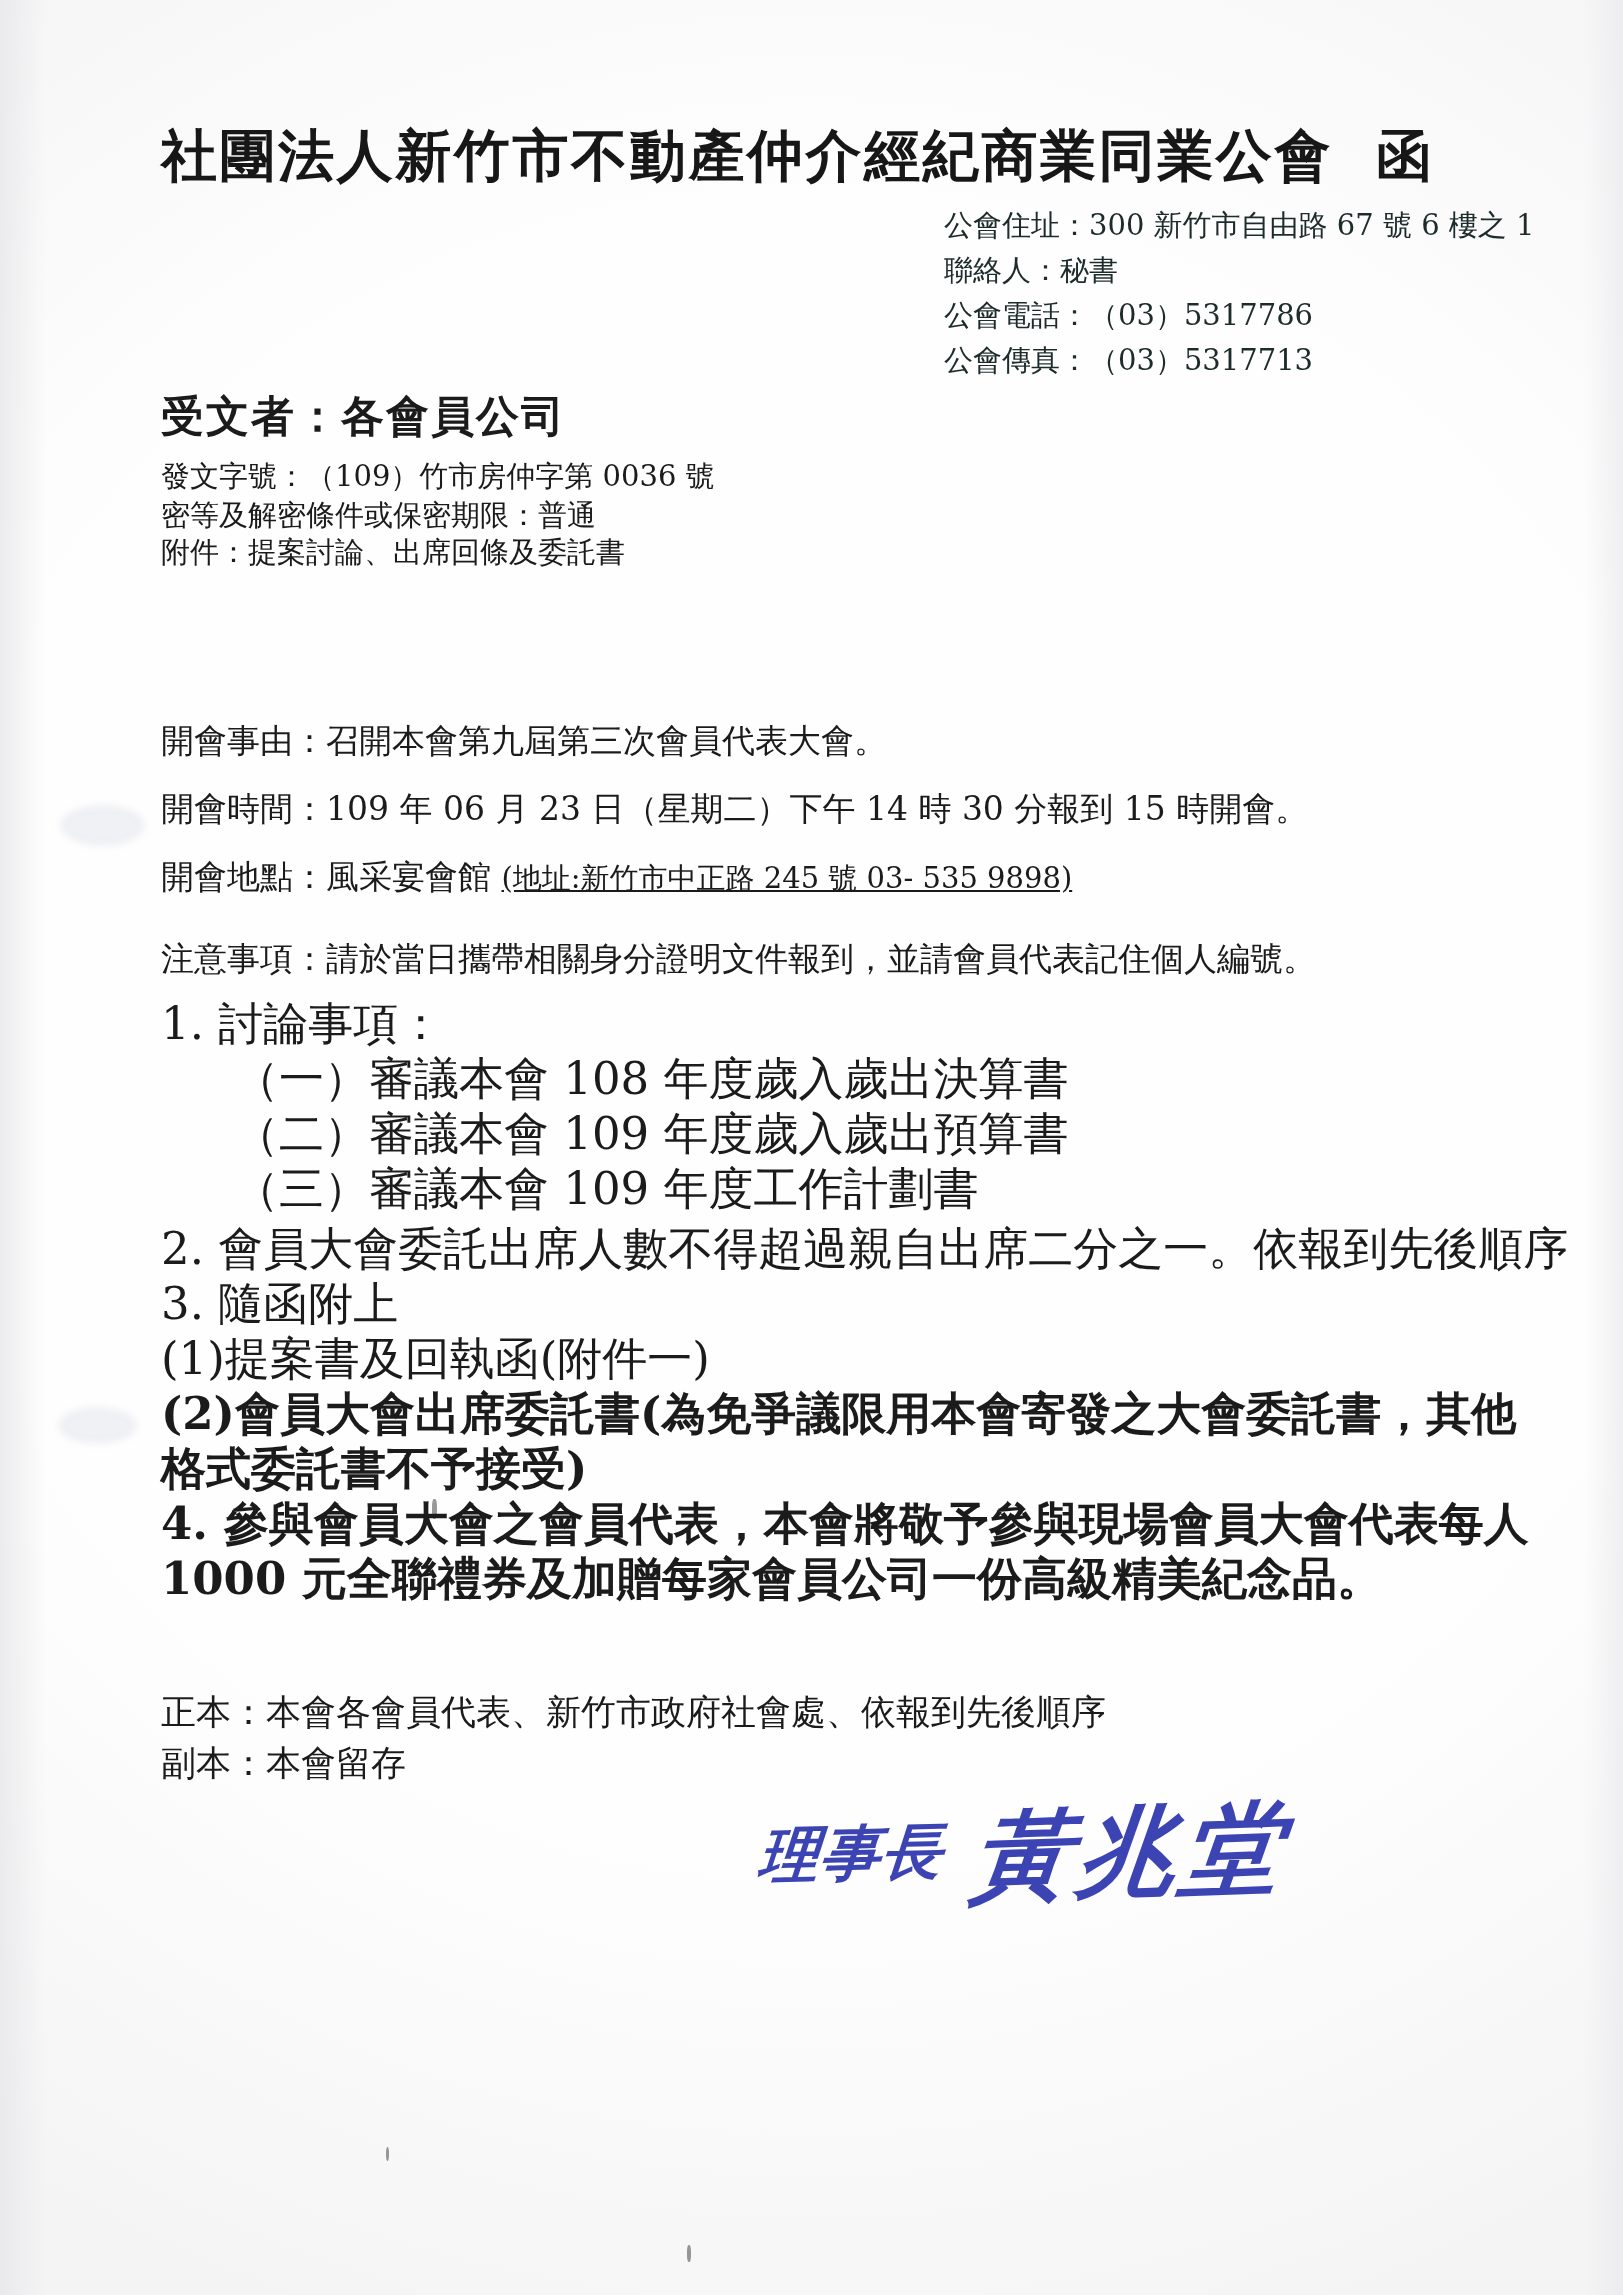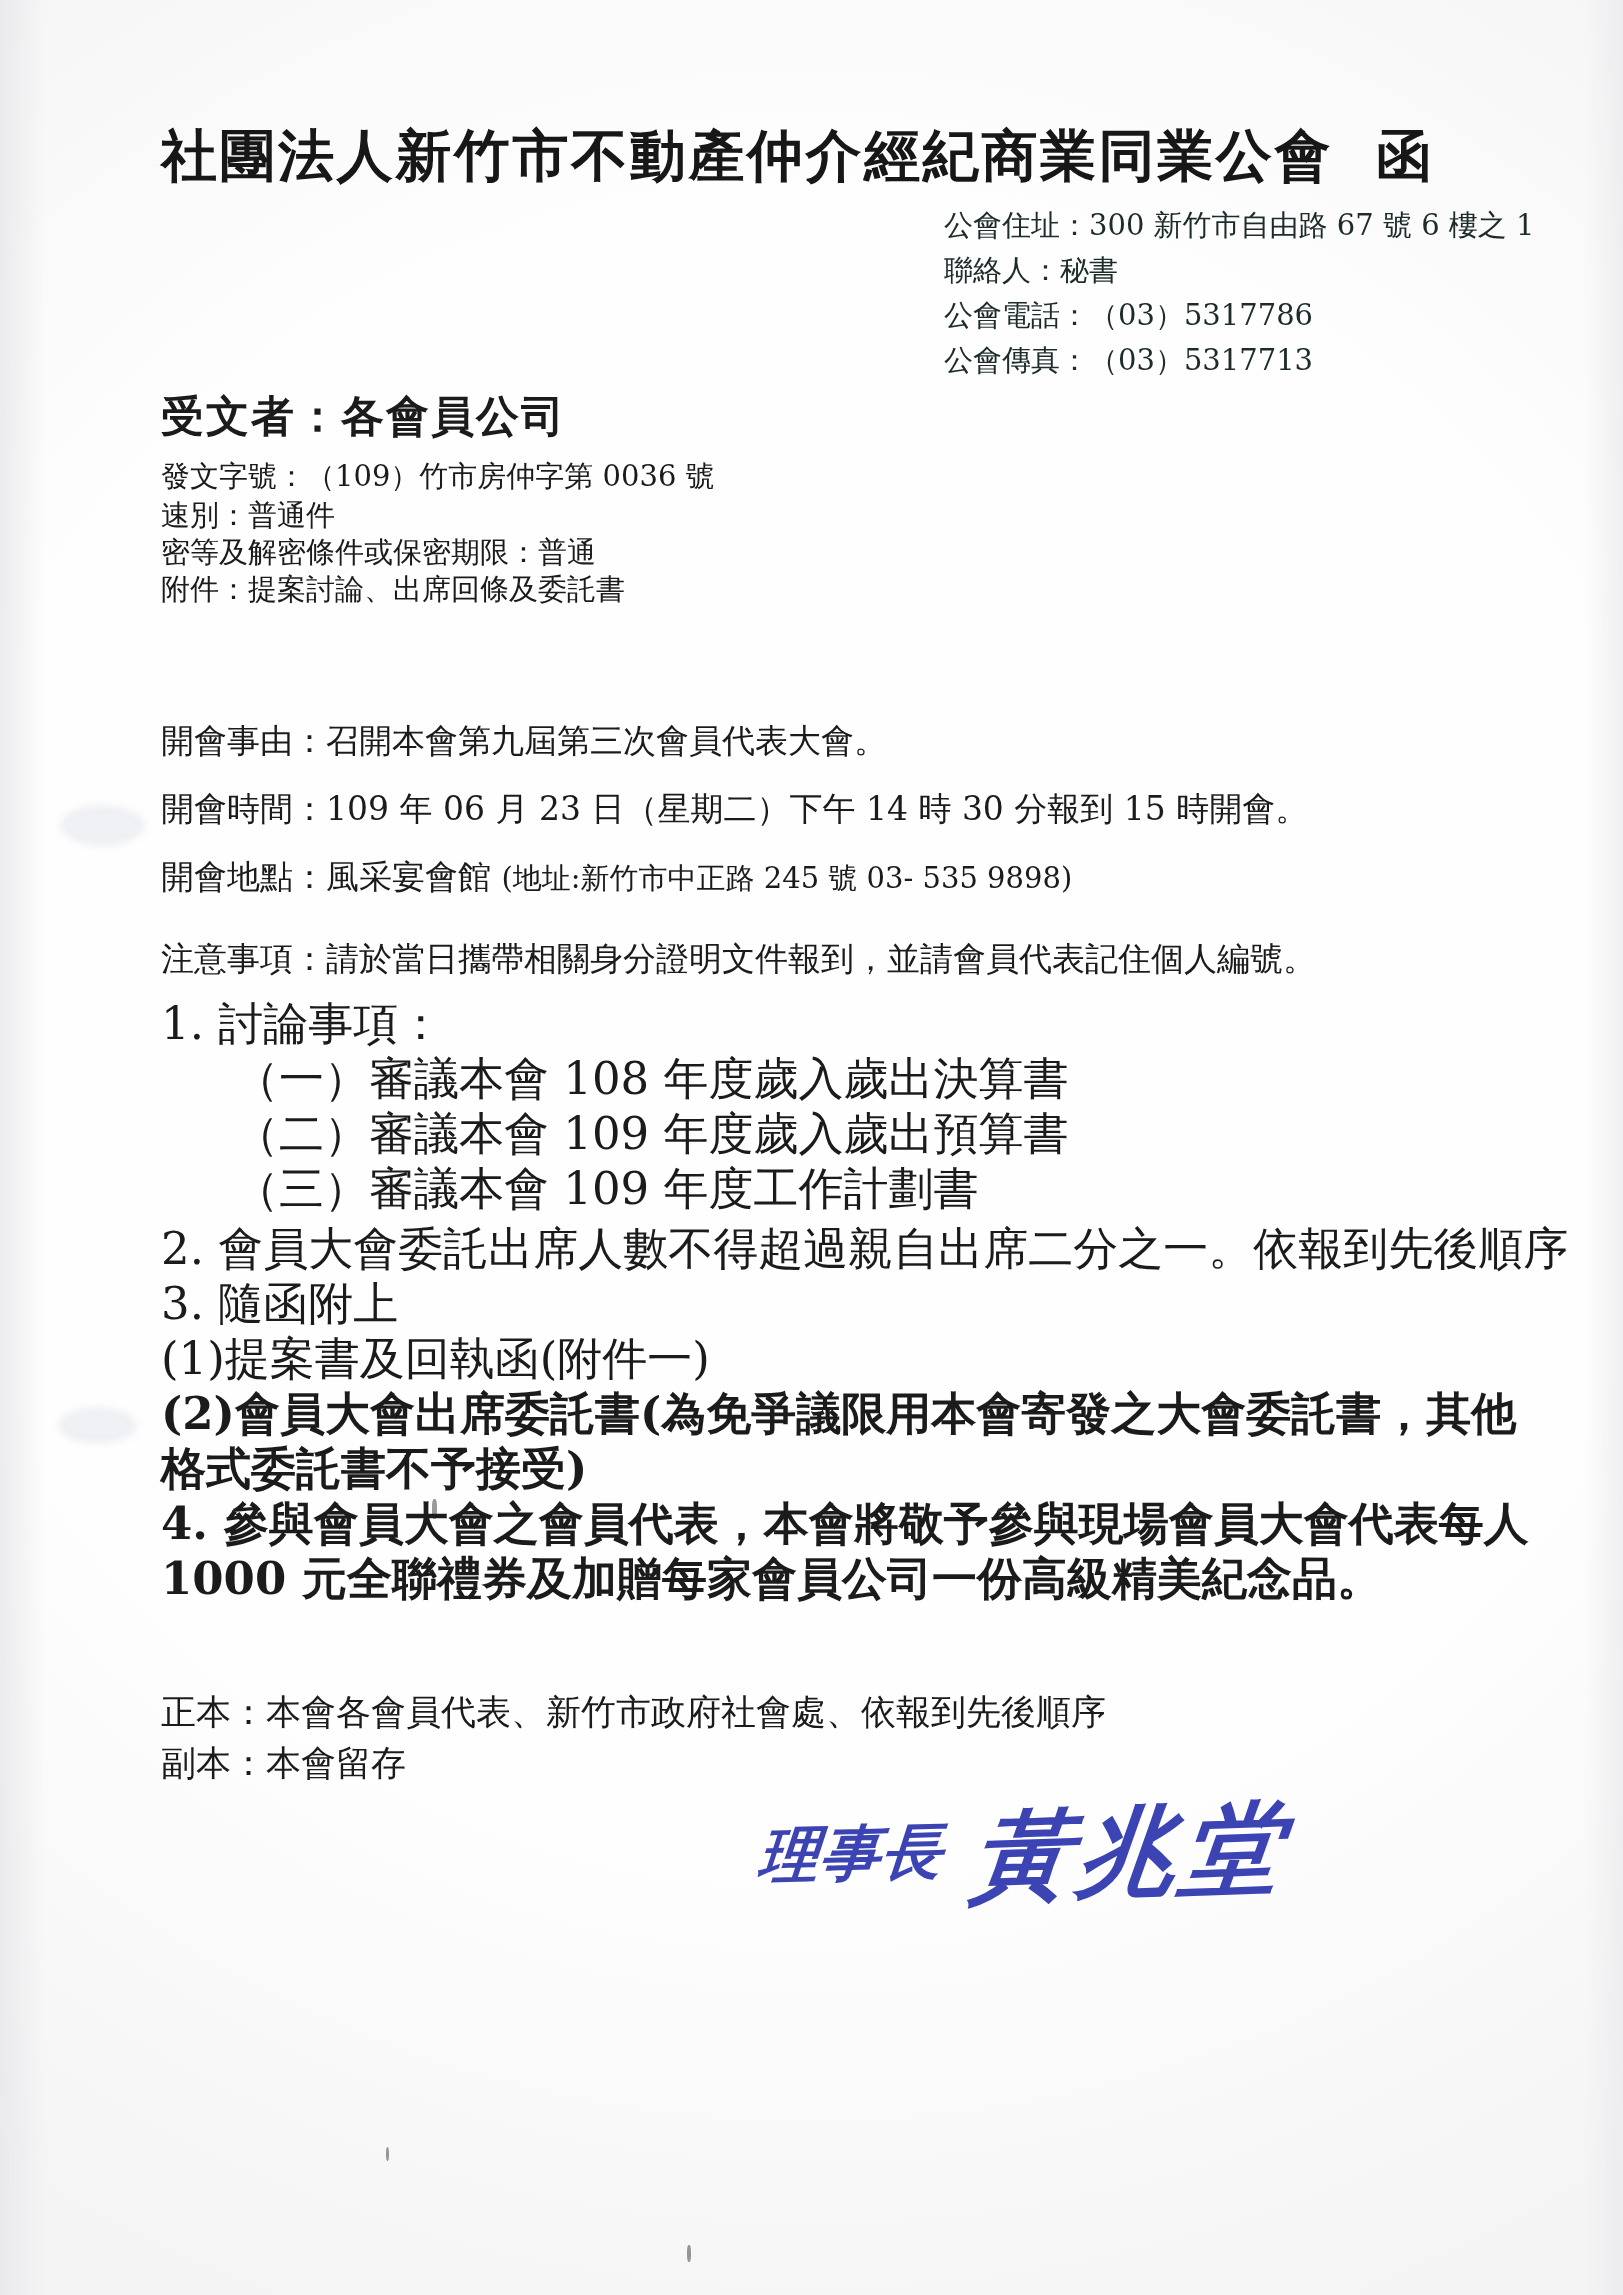--- a/index.html
+++ b/index.html
@@ -115,21 +115,21 @@
   
   .meeting-block {
     position: absolute;
     left: 145px;
     top: 686px;
     font-size: 33px;
     line-height: 68px;
     white-space: nowrap;
   }
   .meeting-block .row { display: block; }
-  .meeting-block .venue-detail { font-size: 29px; }
+  .meeting-block .venue-detail { font-size: 29px; text-decoration: underline; }
 
   
   .notice-line {
     position: absolute;
     left: 145px;
     top: 916px;
     font-size: 33px;
     white-space: nowrap;
   }
 
@@ -215,21 +215,20 @@
       <div>公會住址：300 新竹市自由路 67 號 6 樓之 1</div>
       <div>聯絡人：秘書</div>
       <div>公會電話：（03）5317786</div>
       <div>公會傳真：（03）5317713</div>
     </div>
 
     <div class="recipient">受文者：各會員公司</div>
 
     <div class="meta-block">
       <span class="row">發文字號：（109）竹市房仲字第 0036 號</span>
-      <span class="row tight">速別：普通件</span>
       <span class="row tight">密等及解密條件或保密期限：普通</span>
       <span class="row tight">附件：提案討論、出席回條及委託書</span>
     </div>
 
     <div class="meeting-block">
       <span class="row">開會事由：召開本會第九屆第三次會員代表大會。</span>
       <span class="row">開會時間：109 年 06 月 23 日（星期二）下午 14 時 30 分報到 15 時開會。</span>
       <span class="row"><span>開會地點：風采宴會館</span> <span class="venue-detail">(地址:新竹市中正路 245 號  03- 535 9898)</span></span>
     </div>
 

